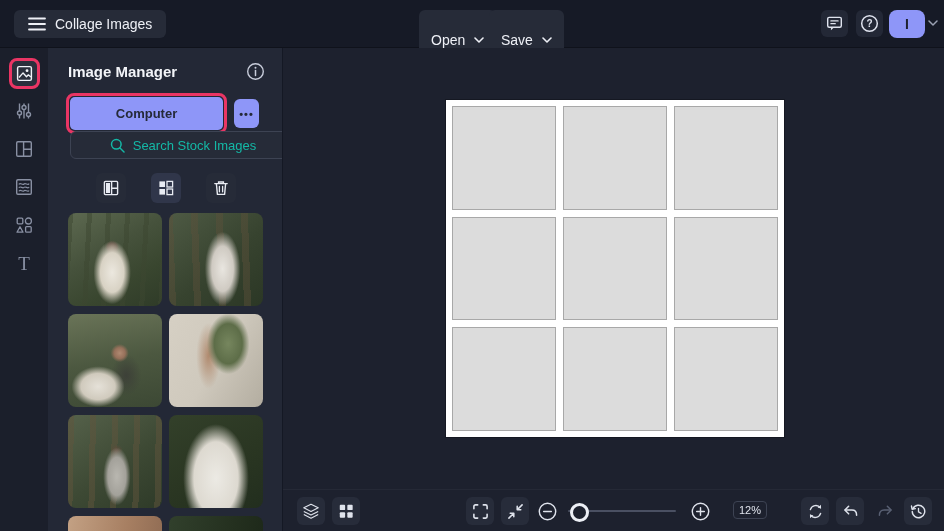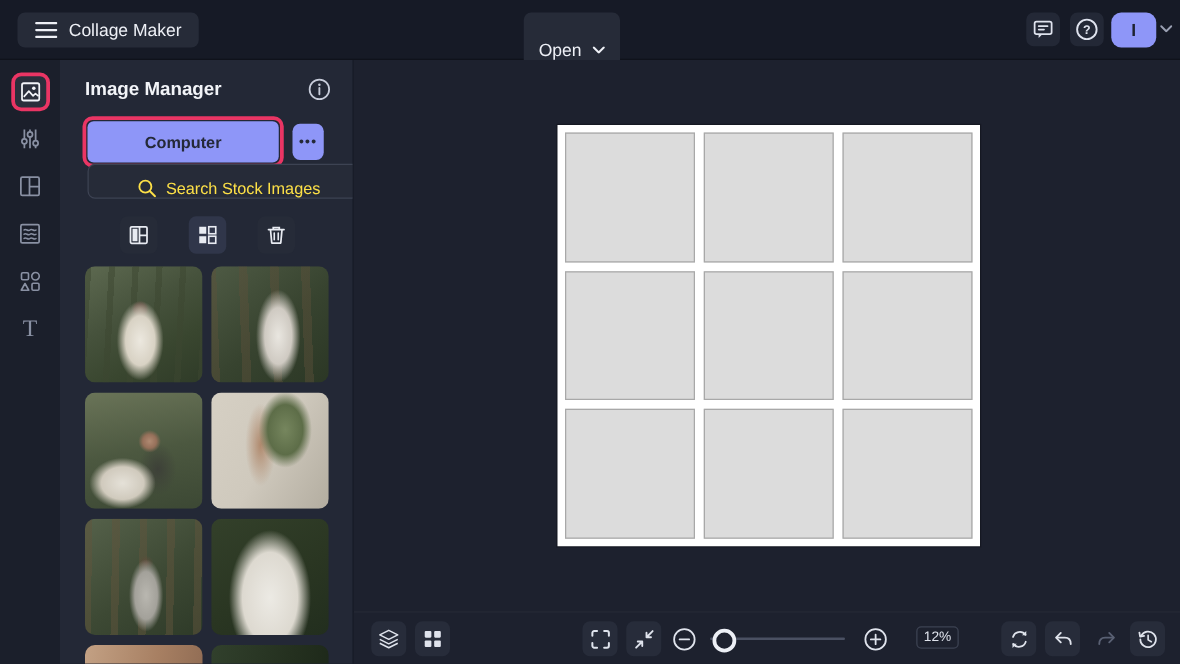--- a/index.html
+++ b/index.html
@@ -31,21 +31,21 @@
 
   
   .panel{position:absolute;left:48px;top:48px;width:235px;height:483px;background:#232836;border-right:1px solid #141824;box-sizing:border-box;overflow:hidden;}
   .panel-header{position:absolute;left:20px;top:14px;width:197px;display:flex;justify-content:space-between;align-items:center;gap:42px;}
   .panel-title{font-size:15px;font-weight:bold;color:#f2f4f8;}
   .info-btn{color:#c7ccda;cursor:pointer;}
   .computer-row{position:absolute;left:18px;top:45px;display:flex;align-items:center;gap:7px;}
   .computer-outline{border:3px solid #ea3564;border-radius:8px;padding:1px;}
   .computer-btn{width:153px;height:33px;background:#8e96f8;border:none;border-radius:5px;color:#242938;font-weight:bold;font-size:13px;font-family:"Liberation Sans",sans-serif;cursor:pointer;}
   .ellipsis-btn{width:25px;height:29px;background:#8e96f8;border:none;border-radius:6px;color:#242938;font-size:11px;font-weight:bold;letter-spacing:1px;cursor:pointer;display:flex;align-items:center;justify-content:center;padding:0;}
-  .search-btn{position:absolute;left:22px;top:83px;width:226px;height:28px;background:#262b38;border:1px solid #3d4353;border-radius:6px;display:flex;align-items:flex-end;justify-content:center;gap:8px;color:#fde047;font-size:13px;box-sizing:border-box;cursor:pointer;}
+  .search-btn{position:absolute;left:22px;top:83px;width:226px;height:28px;background:#262b38;border:1px solid #3d4353;border-radius:6px;display:flex;align-items:center;justify-content:center;gap:8px;color:#14b8a6;font-size:13px;box-sizing:border-box;cursor:pointer;}
   .tools-row{position:absolute;left:0;top:125px;width:235px;display:flex;justify-content:center;gap:25px;}
   .tool-btn{width:30px;height:30px;border-radius:6px;background:#262b38;display:flex;align-items:center;justify-content:center;color:#e8ebf2;cursor:pointer;}
   .tool-btn.lit{background:#30364a;}
   .thumbs{position:absolute;left:20px;top:165px;width:196px;display:grid;grid-template-columns:94px 94px;column-gap:7px;row-gap:8px;}
   .thumb{width:94px;height:93px;border-radius:8px;cursor:pointer;}
   .t1{background:
       radial-gradient(ellipse 26px 44px at 47% 64%, #ece8df 0%, #d8d2c4 45%, rgba(0,0,0,0) 72%),
       radial-gradient(circle 7px at 47% 37%, #6f5a4a 0%, #5a4a3c 60%, rgba(0,0,0,0) 100%),
       repeating-linear-gradient(93deg, rgba(60,70,48,.5) 0 5px, rgba(0,0,0,0) 5px 19px),
       linear-gradient(150deg,#5d6950 0%,#46523c 40%,#39462f 70%,#2f3b28 100%);}
@@ -94,32 +94,40 @@
 </head>
 <body>
 
 <div class="topbar">
   <div class="tb-btn app-btn">
     <span>
       <svg class="icon" width="18" height="14" viewBox="0 0 18 14">
           <path d="M1 1.5h16M1 7h16M1 12.5h16" stroke="currentColor" stroke-width="1.8" stroke-linecap="round" fill="none"></path>
         </svg>
     </span>
-    <span>Collage Maker</span>
+    <span>Collage Images</span>
   </div>
 
   <div class="tb-btn open-btn">
     <span>Open</span>
     <span>
       <svg class="icon" width="10" height="6" viewBox="0 0 10 6">
           <path d="M1 1l4 4 4-4" stroke="currentColor" stroke-width="1.6" fill="none" stroke-linecap="round" stroke-linejoin="round"></path>
         </svg>
     </span>
   </div>
 
+  <div class="tb-btn save-btn">
+    <span>Save</span>
+    <span>
+      <svg class="icon" width="10" height="6" viewBox="0 0 10 6">
+          <path d="M1 1l4 4 4-4" stroke="currentColor" stroke-width="1.6" fill="none" stroke-linecap="round" stroke-linejoin="round"></path>
+        </svg>
+    </span>
+  </div>
 
   <div class="sq-btn chat-btn">
     <span>
       <svg class="icon" width="17" height="17" viewBox="0 0 18 18">
           <rect x="1.8" y="2.5" width="14.4" height="10.5" rx="1.6" stroke="currentColor" stroke-width="1.5" fill="none"></rect>
           <path d="M5.2 6.3h7.6M5.2 9.2h4.6" stroke="currentColor" stroke-width="1.4" stroke-linecap="round"></path>
           <path d="M5.2 13v3.2l3.4-3.2z" fill="currentColor"></path>
         </svg>
     </span>
   </div>

